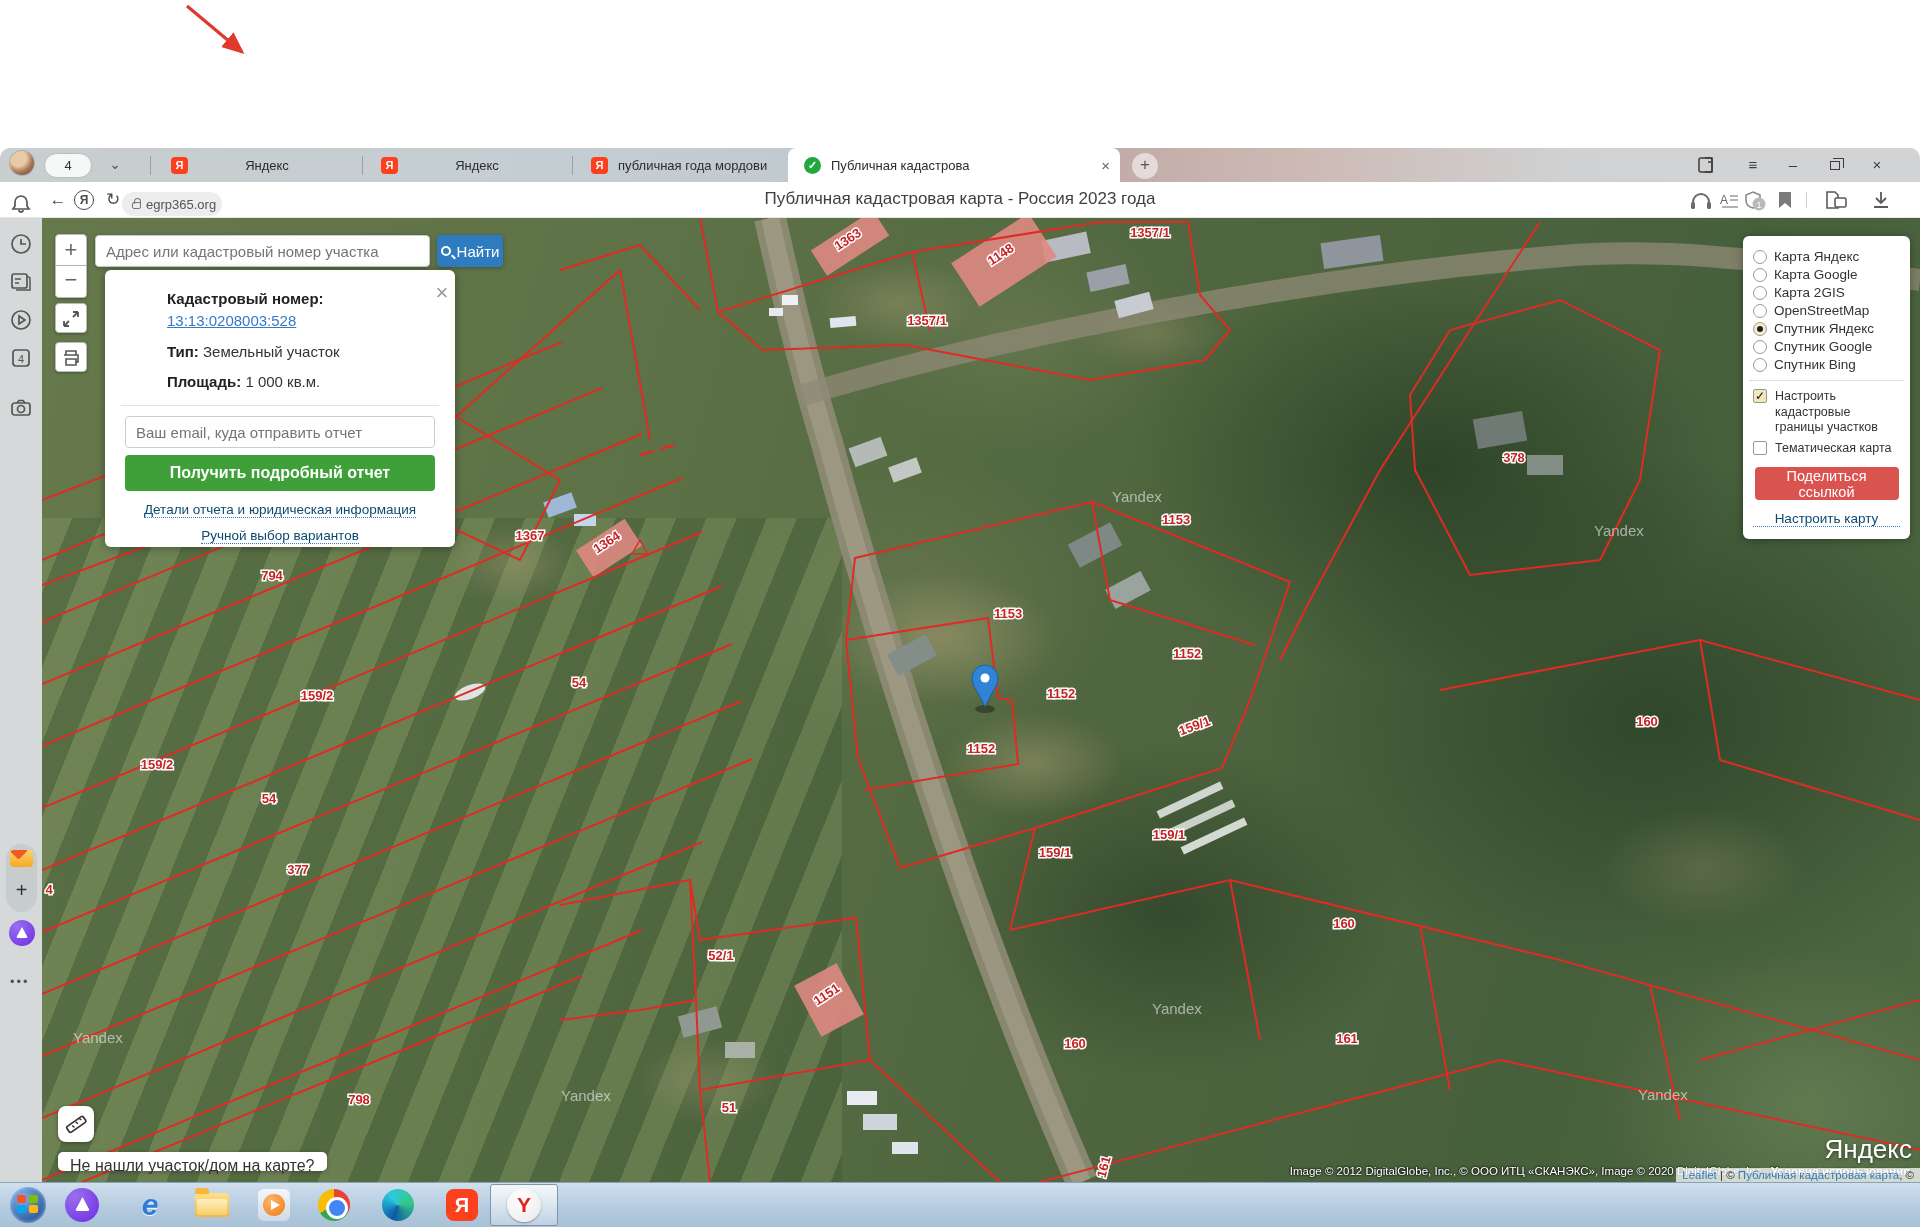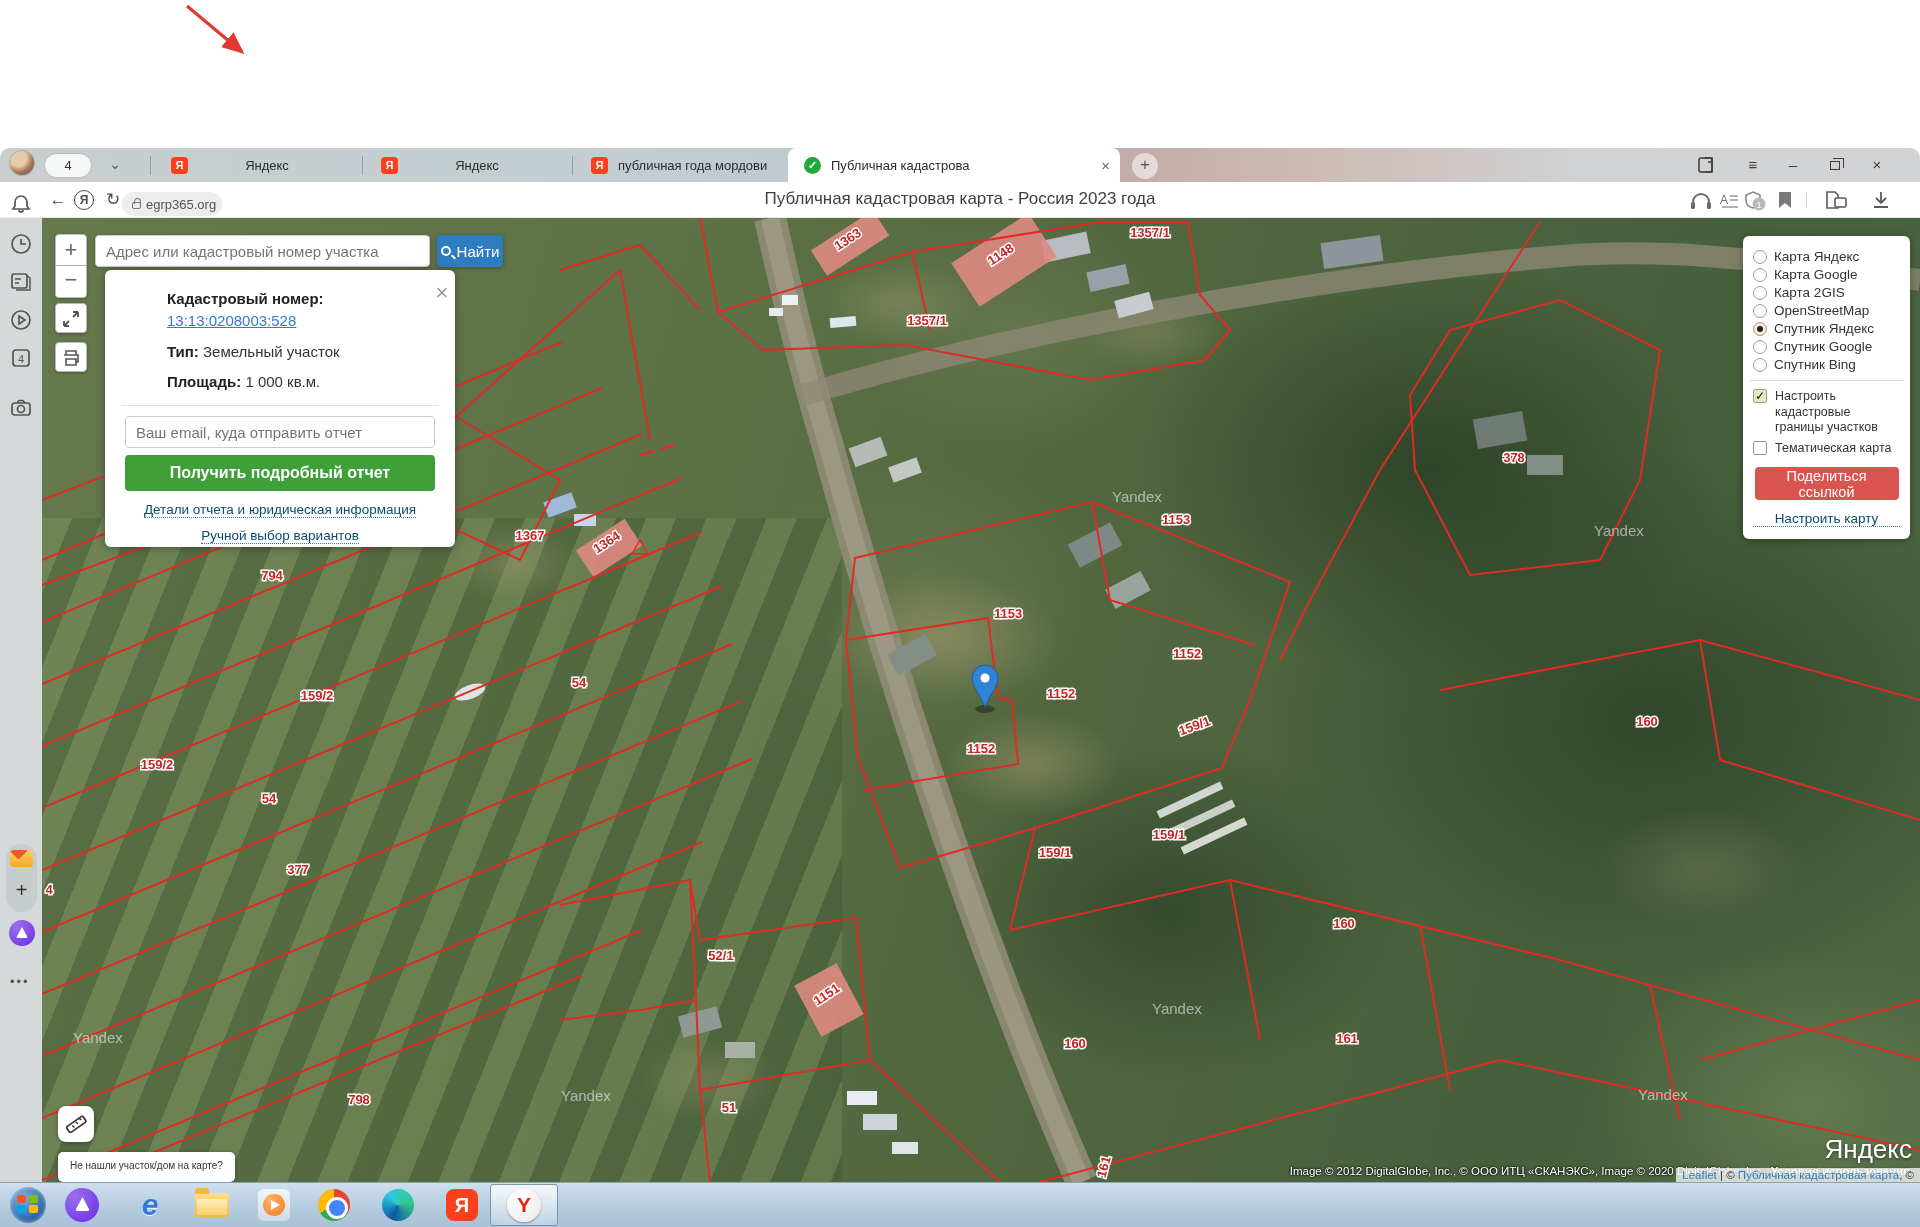--- a/index.html
+++ b/index.html
@@ -96,22 +96,22 @@
   .lsep{border-top:1px solid #ddd;margin:8px -4px;}
   .cbx{width:14px;height:14px;border:1px solid #999;border-radius:2px;margin-right:8px;background:#fff;flex:0 0 auto;
     font-size:12px;line-height:13px;text-align:center;color:#111;}
   .cbx.on{background:#f0e7bf;}
   .crow{display:flex;align-items:flex-start;margin:5px 0;cursor:pointer;line-height:1.25;}
   #sharebtn{display:block;margin:10px auto 0;width:144px;height:33px;background:#d9534f;border:none;border-radius:4px;
     color:#fff;font-size:14.5px;cursor:pointer;}
   #custlink{display:block;text-align:center;margin-top:11px;font-size:13.5px;}
   
   #measure{left:16px;top:888px;width:36px;height:36px;background:#fff;border-radius:8px;box-shadow:0 1px 4px rgba(0,0,0,.35);}
-  #tooltip{left:16px;top:934px;height:30px;background:#fff;border-radius:5px;box-shadow:0 1px 4px rgba(0,0,0,.3);
-    font-size:10px;color:#333;line-height:27px;padding:0 12px;white-space:nowrap;}
+  #tooltip{left:16px;top:934px;height:19px;background:#fff;border-radius:5px;box-shadow:0 1px 4px rgba(0,0,0,.3);
+    font-size:16px;color:#333;line-height:27px;padding:0 12px;white-space:nowrap;}
   
   #attrib{right:10px;top:947px;font-size:11.5px;color:#fff;text-shadow:0 0 3px #000,0 0 2px #000;white-space:nowrap;}
   #leafbar{right:0;top:950px;height:14px;background:rgba(255,255,255,.75);font-size:11.5px;color:#333;
     padding:0 6px;line-height:14px;white-space:nowrap;}
   #ylogo{right:8px;top:916px;font-size:26px;color:#fff;text-shadow:0 1px 3px rgba(0,0,0,.5);}
   
   #taskbar{left:0;top:1182px;width:1920px;height:45px;background:linear-gradient(#cfdfee,#b3cade 60%,#a8c1d6);border-top:1px solid #8aa2b8;}
   .tbtn{top:1185px;width:40px;height:40px;display:flex;align-items:center;justify-content:center;}
   .orb{width:36px;height:36px;border-radius:50%;background:radial-gradient(circle at 35% 30%,#7fb2e8,#2b5fa3 70%,#173f74);box-shadow:inset 0 0 4px rgba(255,255,255,.7);position:relative;}
   .orb i{position:absolute;width:9px;height:8px;border-radius:2px;}

